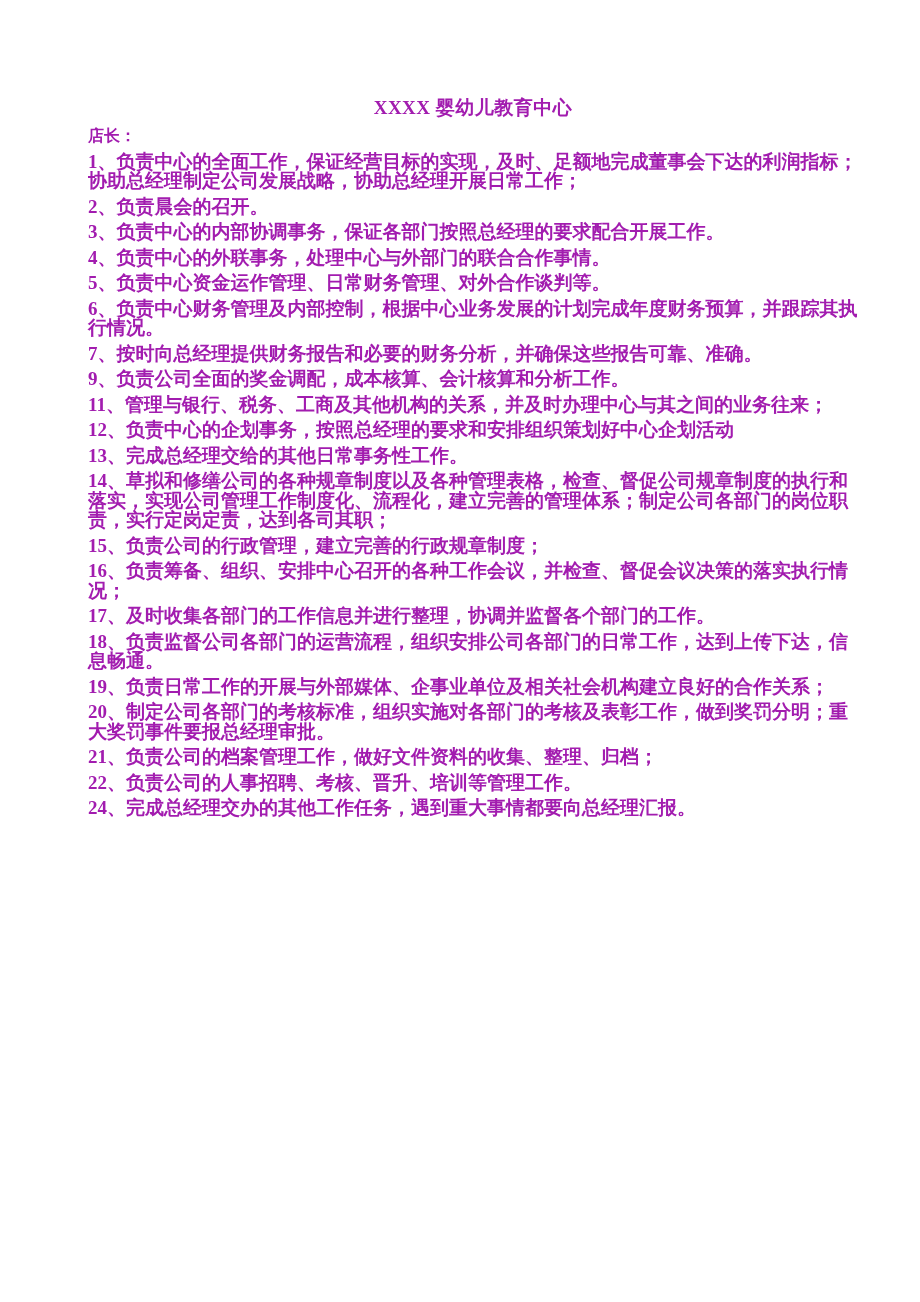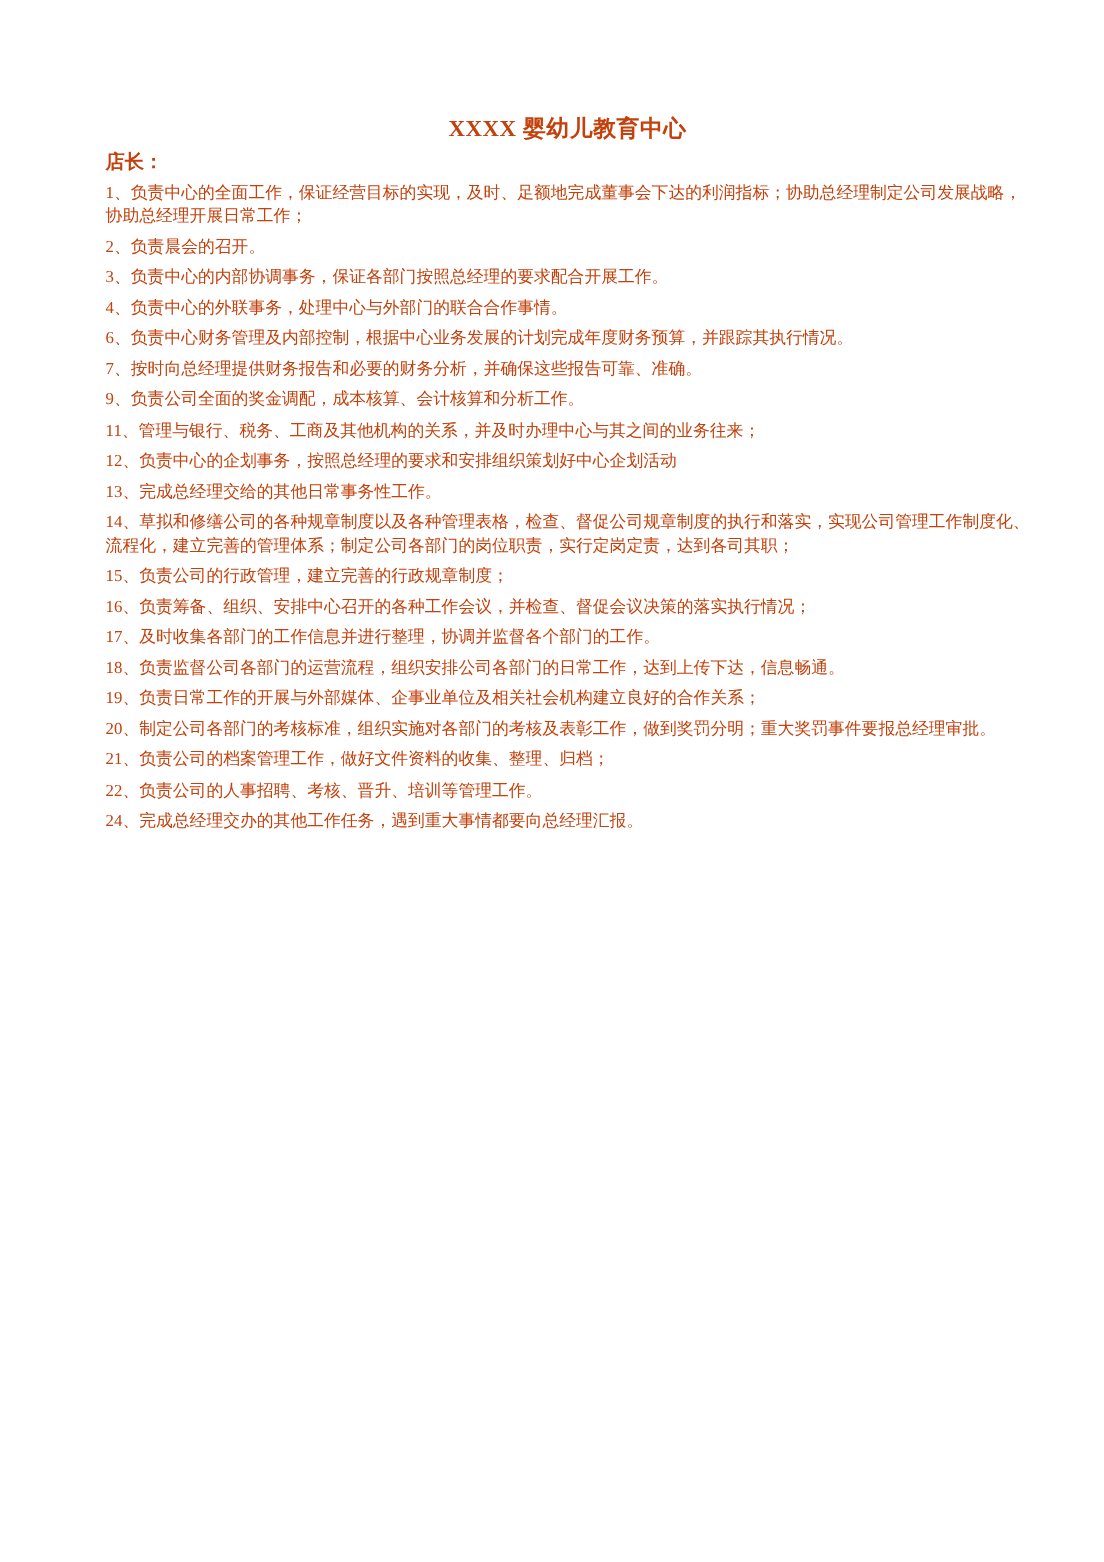--- a/index.html
+++ b/index.html
@@ -6,58 +6,59 @@
     margin: 0;
     padding: 0;
     background: #ffffff;
   }
   .page {
     position: relative;
     width: 920px;
     height: 1302px;
     box-sizing: border-box;
     background: #ffffff;
-    color: #c2410c;
+    color: #a21caf;
     padding: 97px 62px 0 88px;
     font-family: "Liberation Serif", "DejaVu Serif", serif;
     overflow: hidden;
   }
   .doc-title {
     margin: 0;
     font-size: 19px;
     font-weight: bold;
     line-height: 22px;
     text-align: center;
     letter-spacing: 0.5px;
   }
   .section-heading {
     margin: 7px 0 6px 0;
     font-size: 16px;
     font-weight: bold;
     line-height: 19.5px;
   }
   .duty-item {
     margin: 0 0 6px 0;
-    font-size: 14px;
-    font-weight: normal;
+    font-size: 19px;
+    font-weight: bold;
     line-height: 19.5px;
     word-break: break-all;
     text-align: left;
   }
 </style>
 </head>
 <body>
 
 <div class="page">
   <div class="doc-title">XXXX 婴幼儿教育中心</div>
   <div class="section-heading">店长：</div>
   <p class="duty-item">1、负责中心的全面工作，保证经营目标的实现，及时、足额地完成董事会下达的利润指标；协助总经理制定公司发展战略，协助总经理开展日常工作；</p>
   <p class="duty-item">2、负责晨会的召开。</p>
   <p class="duty-item">3、负责中心的内部协调事务，保证各部门按照总经理的要求配合开展工作。</p>
   <p class="duty-item">4、负责中心的外联事务，处理中心与外部门的联合合作事情。</p>
+  <p class="duty-item">5、负责中心资金运作管理、日常财务管理、对外合作谈判等。</p>
   <p class="duty-item">6、负责中心财务管理及内部控制，根据中心业务发展的计划完成年度财务预算，并跟踪其执行情况。</p>
   <p class="duty-item">7、按时向总经理提供财务报告和必要的财务分析，并确保这些报告可靠、准确。</p>
   <p class="duty-item">9、负责公司全面的奖金调配，成本核算、会计核算和分析工作。</p>
   <p class="duty-item">11、管理与银行、税务、工商及其他机构的关系，并及时办理中心与其之间的业务往来；</p>
   <p class="duty-item">12、负责中心的企划事务，按照总经理的要求和安排组织策划好中心企划活动</p>
   <p class="duty-item">13、完成总经理交给的其他日常事务性工作。</p>
   <p class="duty-item">14、草拟和修缮公司的各种规章制度以及各种管理表格，检查、督促公司规章制度的执行和落实，实现公司管理工作制度化、流程化，建立完善的管理体系；制定公司各部门的岗位职责，实行定岗定责，达到各司其职；</p>
   <p class="duty-item">15、负责公司的行政管理，建立完善的行政规章制度；</p>
   <p class="duty-item">16、负责筹备、组织、安排中心召开的各种工作会议，并检查、督促会议决策的落实执行情况；</p>
   <p class="duty-item">17、及时收集各部门的工作信息并进行整理，协调并监督各个部门的工作。</p>

